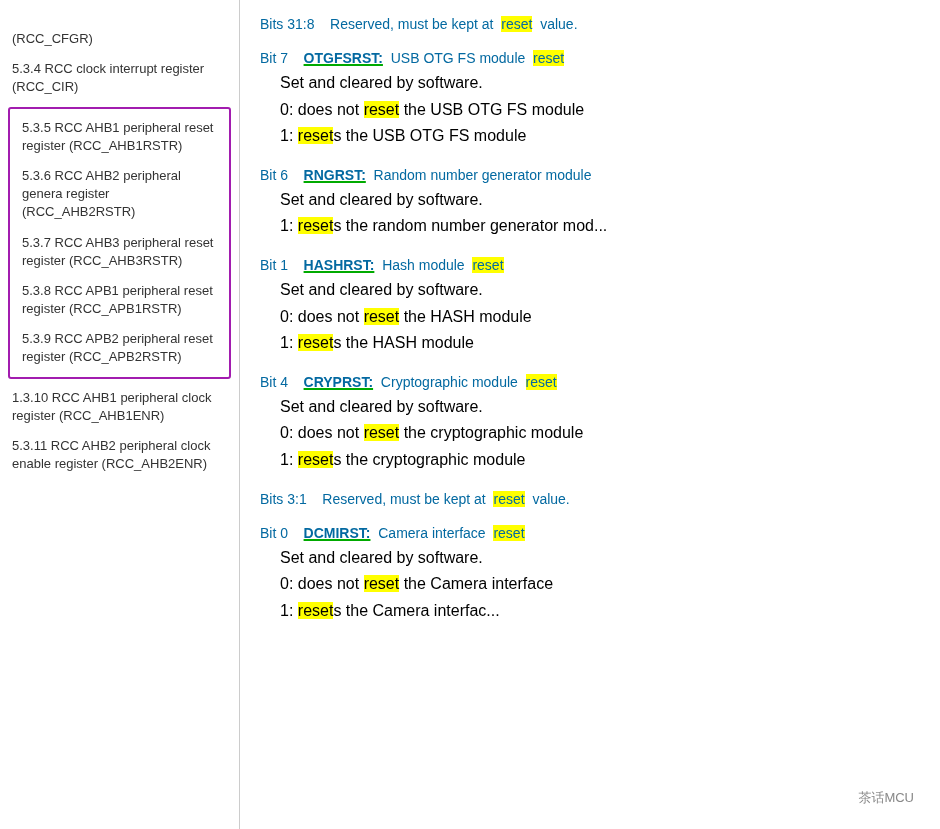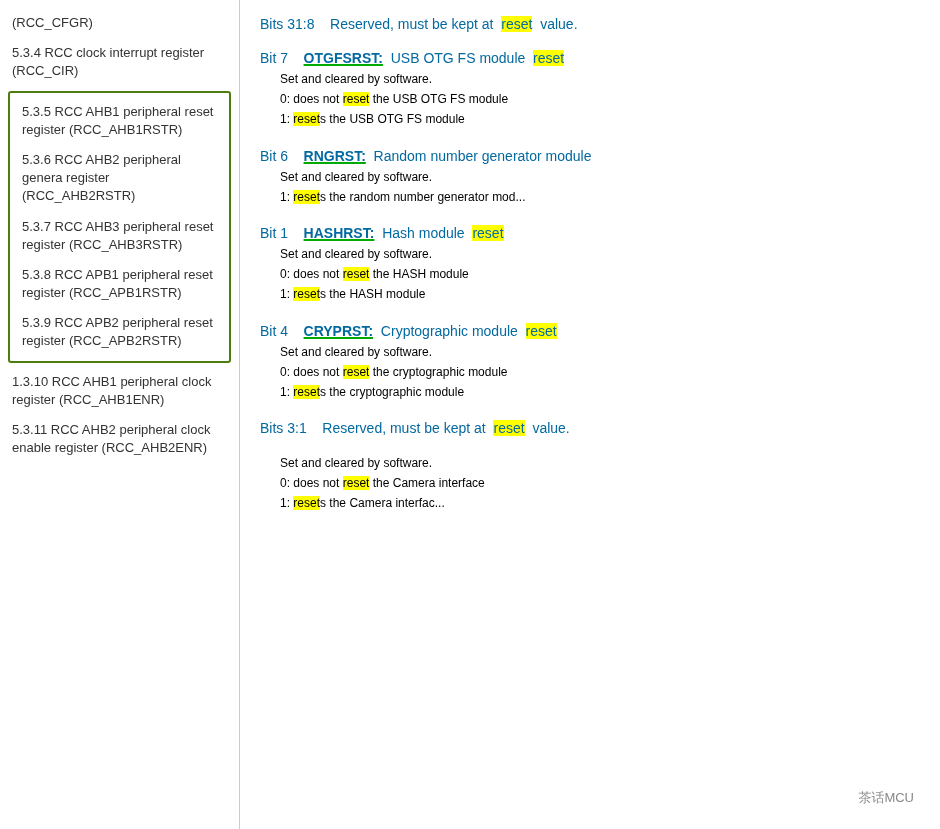--- a/index.html
+++ b/index.html
@@ -11,21 +11,21 @@
       height: 829px;
       overflow: hidden;
       display: flex;
     }
 
     
     .sidebar {
       width: 240px;
       min-width: 240px;
       border-right: 1px solid #ccc;
-      padding: 8px 0;
+      padding: 24px 0;
       overflow-y: auto;
       background: #fff;
       position: relative;
     }
 
     .sidebar-item {
       padding: 6px 12px;
       font-size: 13px;
       color: #333;
       line-height: 1.4;
@@ -63,41 +63,41 @@
       text-decoration: underline;
       text-decoration-color: #00aa00;
       text-decoration-thickness: 2px;
       margin-top: 48px;
     }
 
     .bit-desc {
       padding-left: 20px;
       line-height: 1.6;
       color: #000;
-      font-size: 12px;
+      font-size: 16px;
     }
 
     .bit-desc div {
       margin-bottom: 1px;
     }
 
     .watermark {
       position: fixed;
       bottom: 20px;
       right: 20px;
       font-size: 13px;
       color: #888;
       background: rgba(255,255,255,0.7);
       padding: 2px 6px;
       border-radius: 4px;
       margin-left: 23px;
     }
 
     .sidebar-grouped {
-      border: 2px solid #4d7c0f;
+      border: 2px solid #a21caf;
       margin: 4px 8px;
       border-radius: 3px;
       padding: 4px 8px;
     }
 
     .sidebar-grouped .sidebar-item {
       padding: 6px 4px;
       margin: 0;
       border: none;
     }
@@ -213,20 +213,27 @@
     <div class="bit-header">
       <span>Bits 3:1</span>
       &nbsp;&nbsp;
       <span>Reserved, must be kept at</span>
       &nbsp;<span class="highlight-yellow">reset</span>&nbsp;
       <span>value.</span>
     </div>
   </div>
 
   <div class="bit-entry">
+    <div class="bit-header">
+      <span>Bit 0</span>
+      &nbsp;&nbsp;
+      <span class="bit-label underline-green">DCMIRST:</span>
+      &nbsp;<span>Camera interface</span>
+      &nbsp;<span class="highlight-yellow">reset</span>
+    </div>
     <div class="bit-desc">
       <div>Set and cleared by software.</div>
       <div>0: does not <span class="highlight-yellow">reset</span> the Camera interface</div>
       <div>1: <span class="highlight-yellow">reset</span>s the Camera interfac...</div>
     </div>
   </div>
 
   <div class="watermark">
     <span>茶话MCU</span>
   </div>

